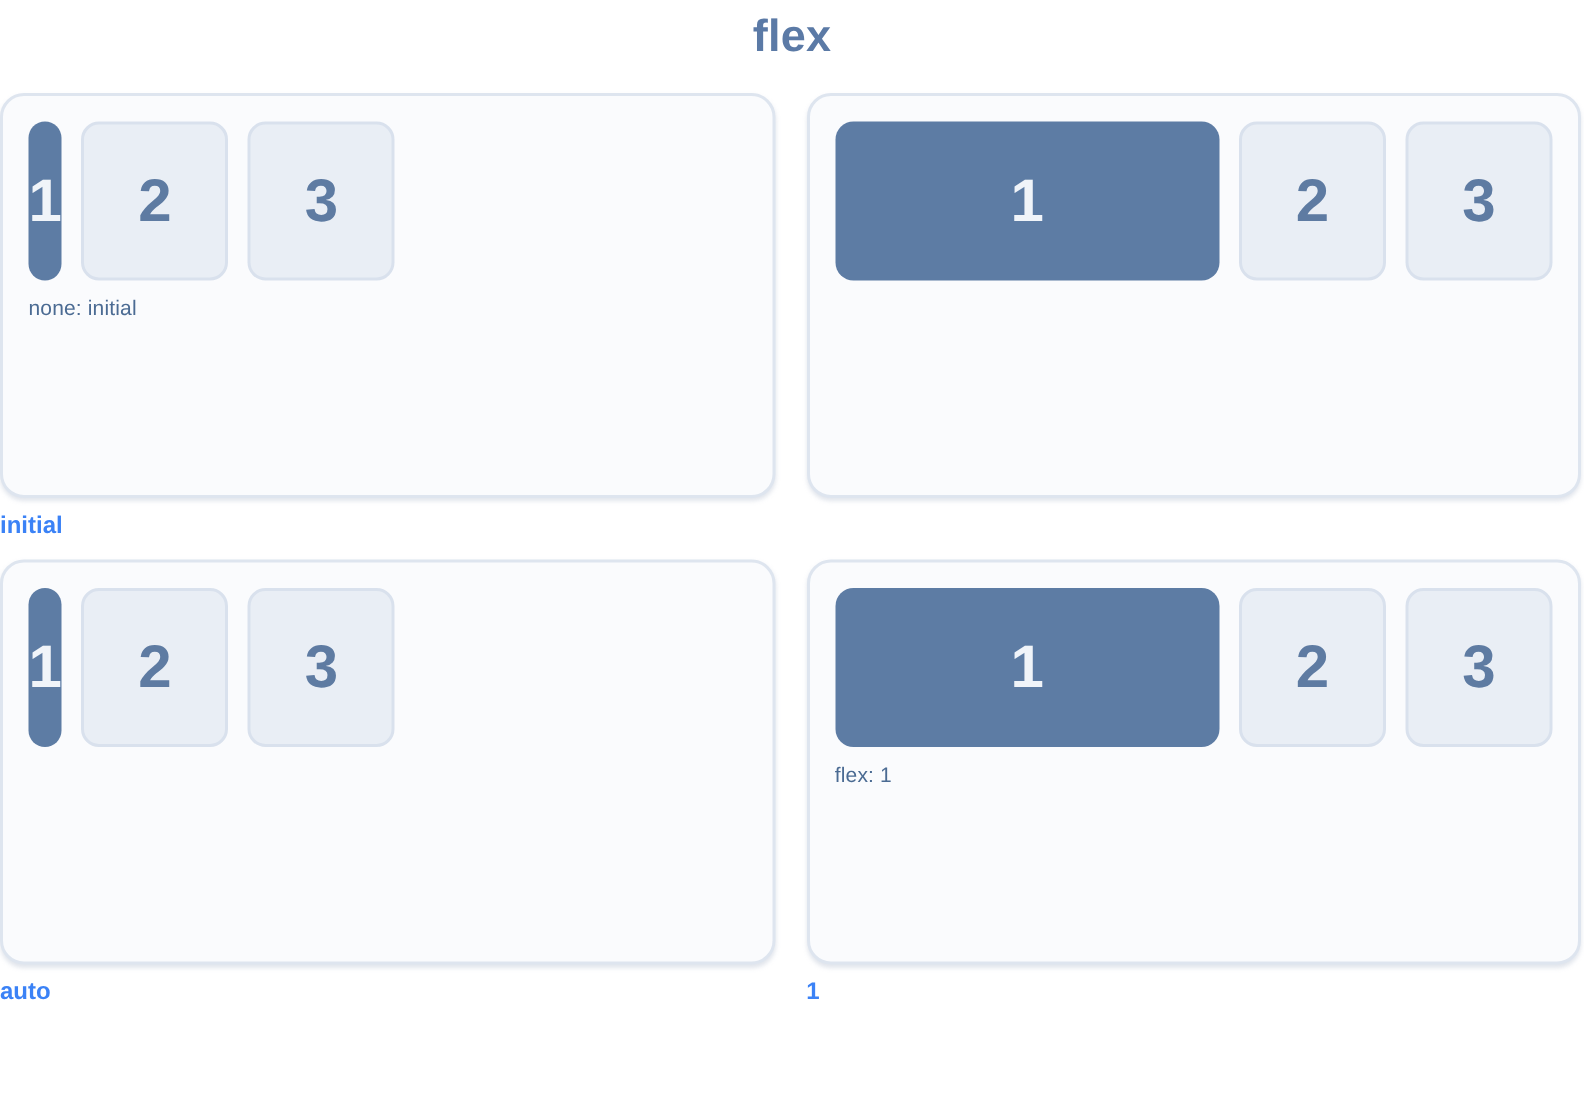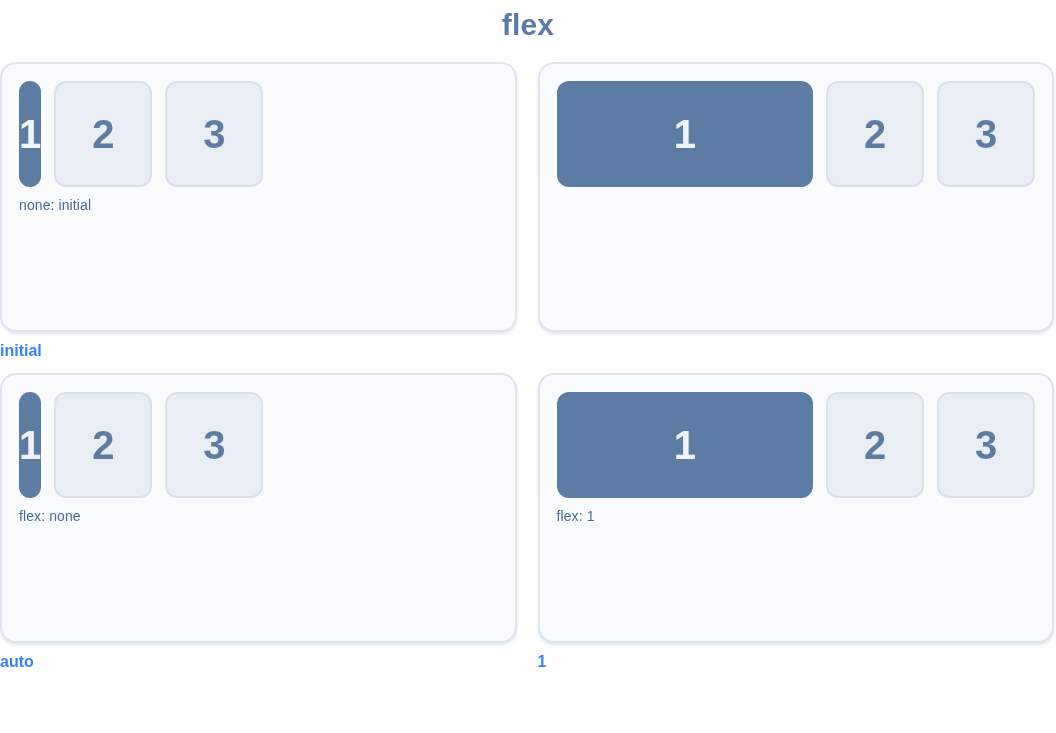--- a/index.html
+++ b/index.html
@@ -117,21 +117,20 @@
       </div>
     </div>
 
     <div class="cell">
       <div class="panel v-none">
         <div class="box-row">
           <div class="box box-accent">1</div>
           <div class="box box-muted">2</div>
           <div class="box box-muted">3</div>
         </div>
-        <div class="flex-label">flex: none</div>
       </div>
       <div class="caption">auto</div>
     </div>
 
     <div class="cell">
       <div class="panel v-one">
         <div class="box-row">
           <div class="box box-accent">1</div>
           <div class="box box-muted">2</div>
           <div class="box box-muted">3</div>

